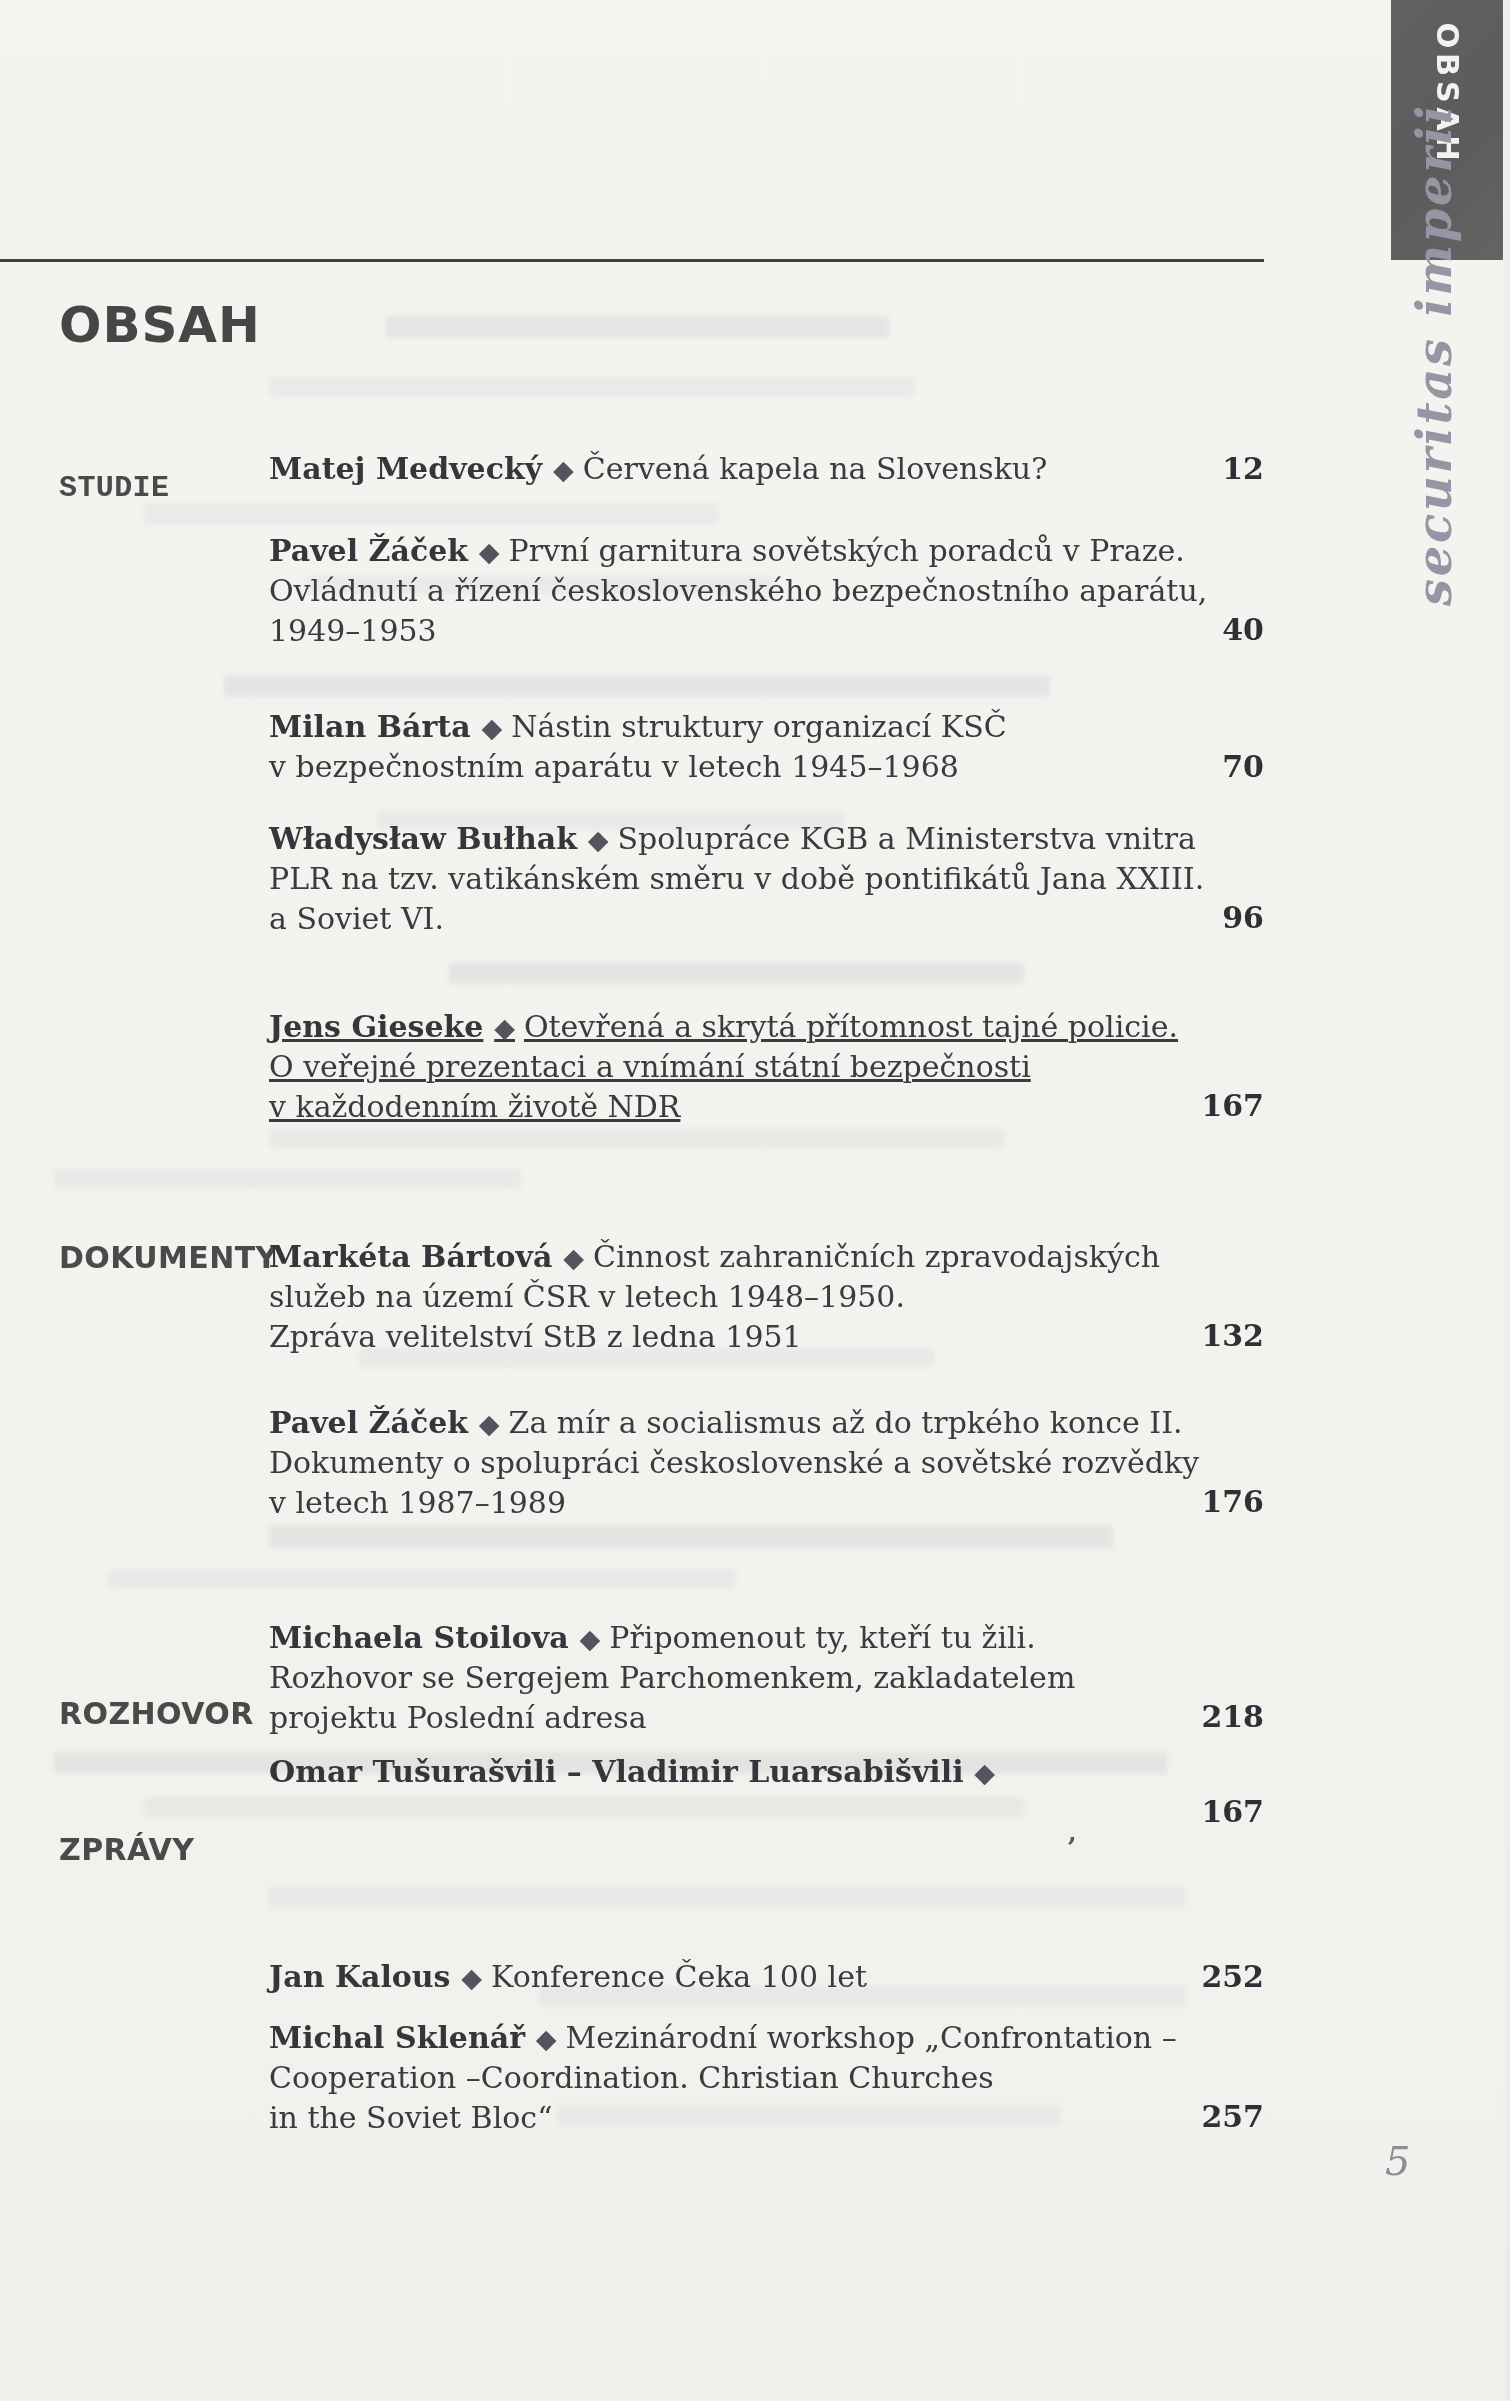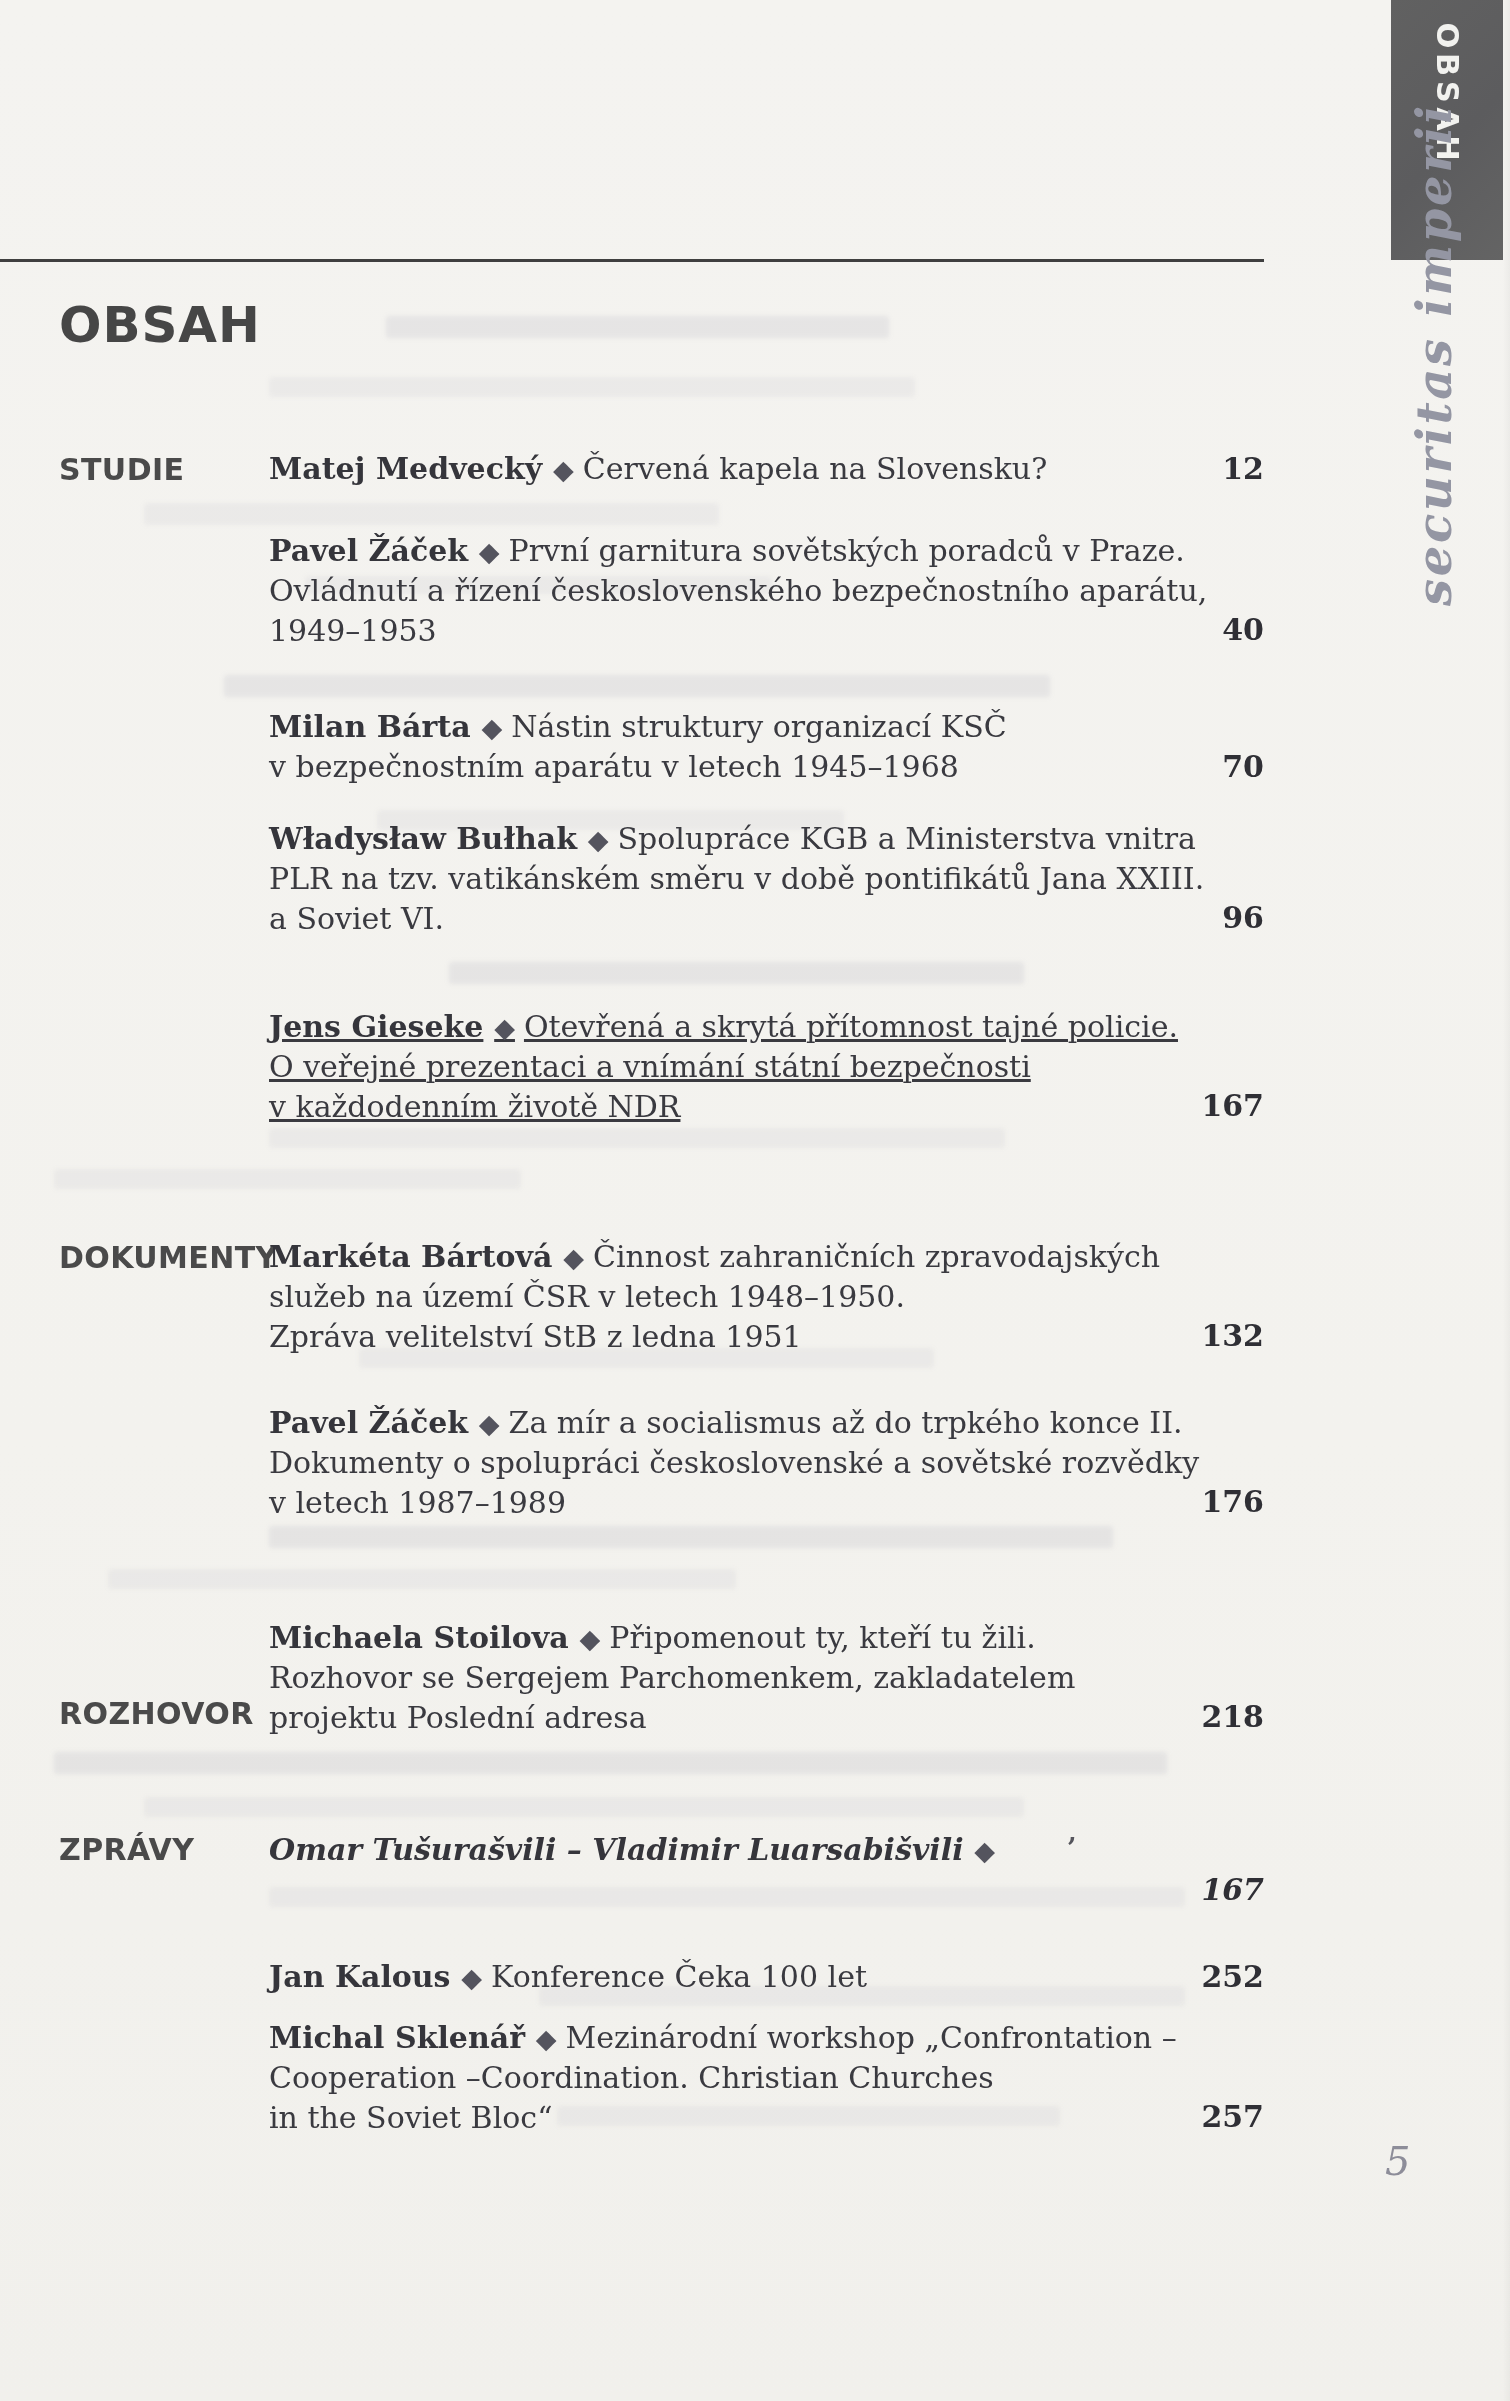--- a/index.html
+++ b/index.html
@@ -109,21 +109,21 @@
   <div class="ghost lt" style="left:144px;top:1797px;width:880px;height:20px"></div>
   <div class="ghost lt" style="left:269px;top:1887px;width:916px;height:20px"></div>
   <div class="ghost lt" style="left:539px;top:1986px;width:646px;height:20px"></div>
   <div class="ghost lt" style="left:557px;top:2106px;width:503px;height:20px"></div>
 
   <div class="top-rule"></div>
 
   <div class="page-title">OBSAH</div>
 
   <div id="toc-root">
-      <div class="section-label" style="top: 452px;">STUDIE</div>
+      <div class="section-label" style="top: 471px; font-family: Liberation Mono, monospace;">STUDIE</div>
       <div class="entry" style="top: 449px; height: 40px;">
         <div class="line"><span class="author">Matej Medvecký</span><span class="diamond">◆</span><span>Červená kapela na Slovensku?</span></div>
         <span class="pagenum" style="top: 0px;">12</span>
       </div>
       <div class="entry" style="top: 531px; height: 119px;">
         <div class="line"><span class="author">Pavel Žáček</span><span class="diamond">◆</span><span>První garnitura sovětských poradců v Praze.</span></div>
         <div class="line">Ovládnutí a řízení československého bezpečnostního aparátu,</div>
         <div class="line">1949–1953</div>
         <span class="pagenum" style="top: 79px;">40</span>
       </div>
@@ -158,21 +158,21 @@
         <span class="pagenum" style="top: 79px;">176</span>
       </div>
       <div class="section-label" style="top: 1696px;">ROZHOVOR</div>
       <div class="entry" style="top: 1618px; height: 119px;">
         <div class="line"><span class="author">Michaela Stoilova</span><span class="diamond">◆</span><span>Připomenout ty, kteří tu žili.</span></div>
         <div class="line">Rozhovor se Sergejem Parchomenkem, zakladatelem</div>
         <div class="line">projektu Poslední adresa</div>
         <span class="pagenum" style="top: 79px;">218</span>
       </div>
       <div class="section-label" style="top: 1832px;">ZPRÁVY</div>
-      <div class="entry" style="top: 1830px; height: 79px; font-style: italic;">
+      <div class="entry" style="top: 1752px; height: 79px;">
         <div class="line"><span class="author">Omar Tušurašvili – Vladimir Luarsabišvili</span><span class="diamond">◆</span></div>
         <span class="pagenum" style="top: 40px;">167</span>
       </div>
       <div class="entry" style="top: 1957px; height: 40px;">
         <div class="line"><span class="author">Jan Kalous</span><span class="diamond">◆</span><span>Konference Čeka 100 let</span></div>
         <span class="pagenum" style="top: 0px;">252</span>
       </div>
       <div class="entry" style="top: 2018px; height: 119px;">
         <div class="line"><span class="author">Michal Sklenář</span><span class="diamond">◆</span><span>Mezinárodní workshop „Confrontation –</span></div>
         <div class="line">Cooperation –Coordination. Christian Churches</div>

